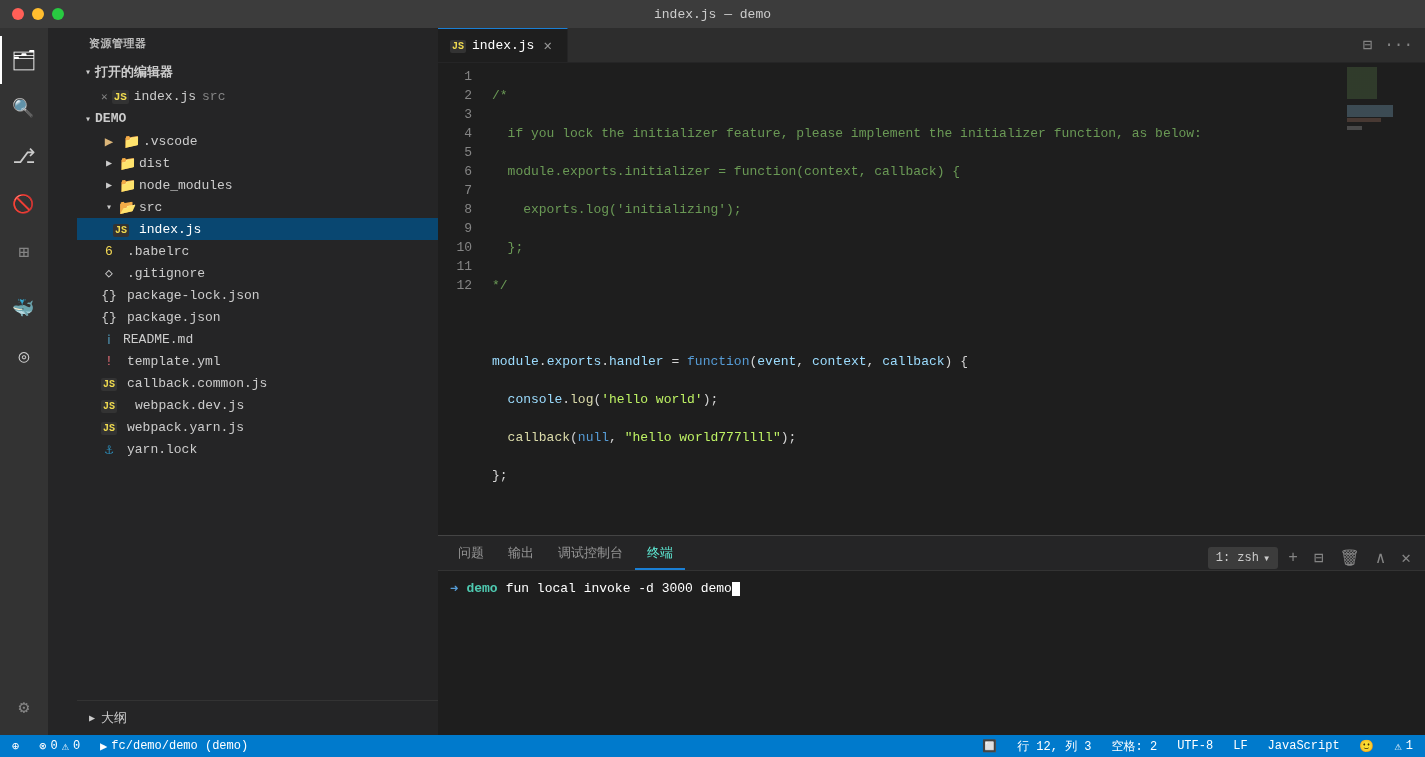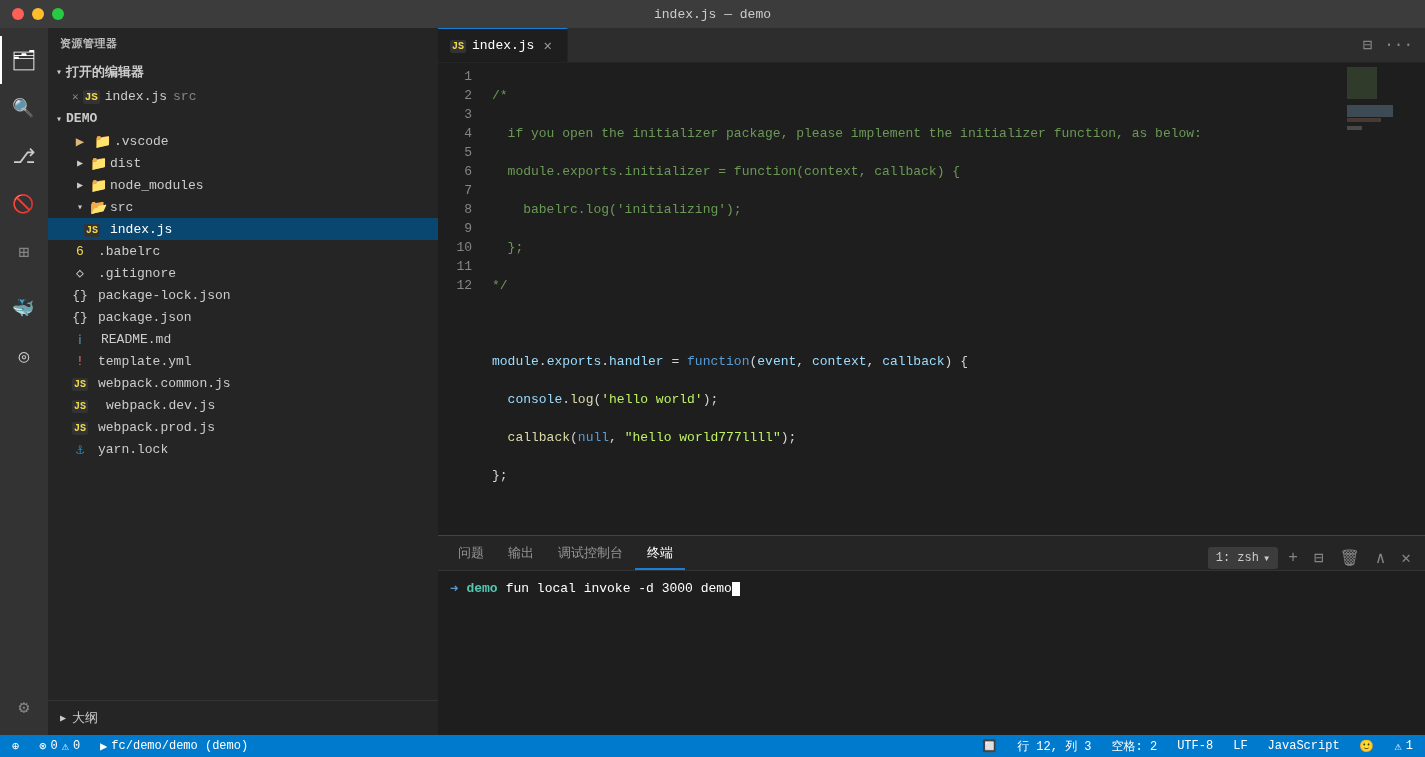--- a/index.html
+++ b/index.html
@@ -92,20 +92,21 @@
     }
 
     
     .sidebar {
       width: 390px;
       background: #252526;
       display: flex;
       flex-direction: column;
       flex-shrink: 0;
       overflow: hidden;
+      padding-left: 29px;
     }
     .sidebar-header {
       padding: 8px 12px;
       font-size: 11px;
       text-transform: uppercase;
       color: #bbbbbb;
       letter-spacing: 0.5px;
       font-weight: 600;
     }
     .sidebar-section-header {
@@ -282,21 +283,21 @@
       padding: 0 8px;
     }
     .panel-tab {
       padding: 6px 12px;
       color: #969696;
       cursor: pointer;
       font-size: 13px;
       border-bottom: 2px solid transparent;
     }
     .panel-tab.active {
-      color: #ffffff;
+      color: #5eead4;
       border-bottom: 2px solid #1a7fd4;
     }
     .panel-actions {
       margin-left: auto;
       display: flex;
       align-items: center;
       gap: 4px;
     }
     .panel-action-btn {
       color: #858585;
@@ -498,41 +499,41 @@
         <span style="margin-left:4px;">package-lock.json</span>
       </div>
 
       <div class="tree-item indent1">
         <span class="icon" style="color:#cccccc; font-size:13px;">{}</span>
         <span style="margin-left:4px;">package.json</span>
       </div>
 
       <div class="tree-item indent1">
         <span class="icon" style="color:#519aba; font-size:13px;">ℹ</span>
-        <span style="margin-left:7px;">README.md</span>
+        <span style="margin-left:0;">README.md</span>
       </div>
 
       <div class="tree-item indent1">
         <span class="icon" style="color:#e06c75; font-size:13px;">!</span>
         <span style="margin-left:4px;">template.yml</span>
       </div>
 
       <div class="tree-item indent1">
         <span class="icon"><span class="js-icon" style="font-size:10px;">JS</span></span>
-        <span style="margin-left:4px;">webpack.common.js</span>
+        <span style="margin-left:4px;">callback.common.js</span>
       </div>
 
       <div class="tree-item indent1">
         <span class="icon"><span class="js-icon" style="font-size:10px;">JS</span></span>
         <span style="margin-left:12px;">webpack.dev.js</span>
       </div>
 
       <div class="tree-item indent1">
         <span class="icon"><span class="js-icon" style="font-size:10px;">JS</span></span>
-        <span style="margin-left:4px;">webpack.prod.js</span>
+        <span style="margin-left:4px;">webpack.yarn.js</span>
       </div>
 
       <div class="tree-item indent1">
         <span class="icon" style="color:#2c8ebb; font-size:14px;">⚓</span>
         <span style="margin-left:4px;">yarn.lock</span>
       </div>
     </div>
 
     <div class="sidebar-bottom">
       <span class="outline-chevron">▶</span>
@@ -566,23 +567,23 @@
           <div>6</div>
             <div>7</div>
             <div>8</div>
             <div>9</div>
             <div>10</div>
           <div>11</div>
             <div>12</div>
         </div>
         <div class="code-content">
 <div class="code-line"><span class="c-comment">/*</span></div>
-<div class="code-line"><span class="c-comment">  if you open the initializer package, please implement the initializer function, as below:</span></div>
+<div class="code-line"><span class="c-comment">  if you lock the initializer feature, please implement the initializer function, as below:</span></div>
 <div class="code-line"><span class="c-comment">  module.exports.initializer = function(context, callback) {</span></div>
-<div class="code-line"><span class="c-comment">    babelrc.log('initializing');</span></div>
+<div class="code-line"><span class="c-comment">    exports.log('initializing');</span></div>
 <div class="code-line"><span class="c-comment">  };</span></div>
 <div class="code-line"><span class="c-comment">*/</span></div>
 <div class="code-line"></div>
 <div class="code-line"><span class="c-variable">module</span><span class="c-operator">.</span><span class="c-property">exports</span><span class="c-operator">.</span><span class="c-property">handler</span><span class="c-operator"> = </span><span class="c-keyword">function</span><span class="c-punct">(</span><span class="c-variable">event</span><span class="c-punct">, </span><span class="c-variable">context</span><span class="c-punct">, </span><span class="c-variable">callback</span><span class="c-punct">) {</span></div>
 <div class="code-line"><span class="c-punct">  </span><span class="c-variable">console</span><span class="c-operator">.</span><span class="c-function">log</span><span class="c-punct">(</span><span class="c-string">'hello world'</span><span class="c-punct">);</span></div>
 <div class="code-line"><span class="c-punct">  </span><span class="c-function">callback</span><span class="c-punct">(</span><span class="c-keyword">null</span><span class="c-punct">, </span><span class="c-string">"hello world777llll"</span><span class="c-punct">);</span></div>
 <div class="code-line"><span class="c-punct">};</span></div>
         </div>
       </div>
 

